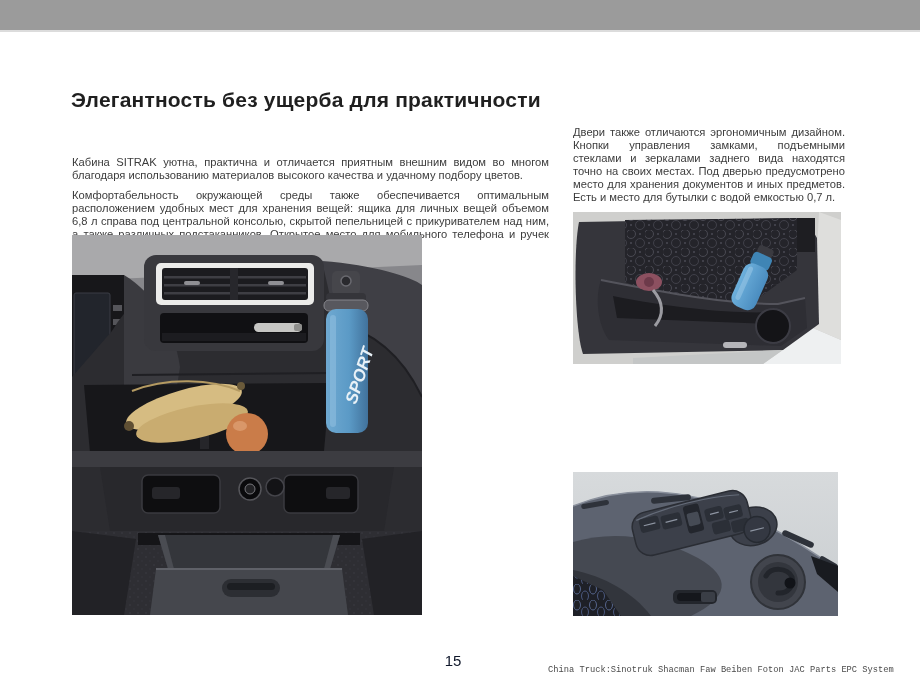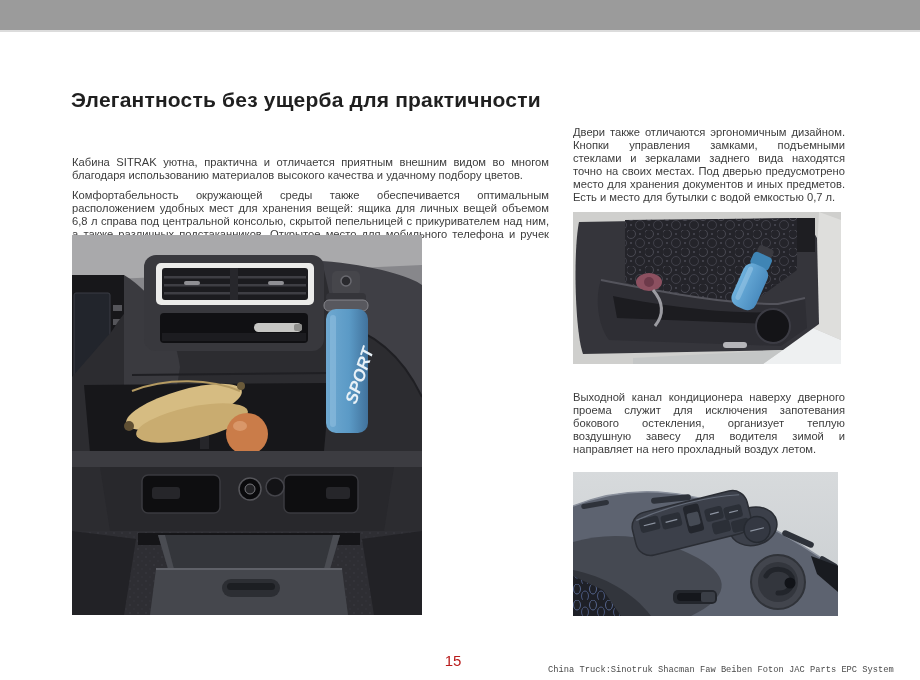--- a/index.html
+++ b/index.html
@@ -31,21 +31,21 @@
   .photo svg { display:block; }
 
   .photo-dashboard { left:72px; top:235px; width:350px; height:380px; }
   .col-right-p1 { position:absolute; left:573px; top:126px; width:272px; }
   .photo-door-storage { left:573px; top:212px; width:268px; height:152px; }
   .col-right-p2 { position:absolute; left:573px; top:391px; width:272px; }
   .photo-door-controls { left:573px; top:472px; width:265px; height:144px; }
 
   .page-number {
     position:absolute; left:428px; top:652px; width:50px; text-align:center;
-    font-size:15px; color:#b91c1c;
+    font-size:15px; color:#0f172a;
   }
   .footer-watermark {
     position:absolute; left:548px; top:665px; width:365px;
     font-family:"Liberation Mono", monospace; font-size:9px; color:#4a4a4a;
     white-space:nowrap; transform:scaleX(0.97); transform-origin:left;
   }
 </style>
 </head>
 <body>
 
@@ -207,23 +207,20 @@
       </g>
 
       <circle cx="200" cy="114" r="17" fill="#141417" stroke="#3c3c44" stroke-width="2"></circle>
 
       <rect x="150" y="130" width="24" height="6" rx="3" fill="#b5b5b9"></rect>
 
       <path d="M60,146 L210,138 L190,152 L60,152 Z" fill="#c4c6c6"></path>
     </svg>
   </div>
 
-  <div class="col-right-text col-right-p2">
-    <p>Выходной канал кондиционера наверху дверного проема служит для исключения запотевания бокового остекления, организует теплую воздушную завесу для водителя зимой и направляет на него прохладный воздух летом.</p>
-  </div>
 
   <div class="photo photo-door-controls">
     <svg width="265" height="144" viewBox="0 0 265 144" xmlns="http://www.w3.org/2000/svg">
       <defs>
         <linearGradient id="glassGrad" x1="0" y1="0" x2="0" y2="1">
           <stop offset="0" stop-color="#d7dadc"></stop>
             <stop offset="1" stop-color="#c9cdd0"></stop>
         </linearGradient>
         <pattern id="fabricB" width="16" height="16" patternUnits="userSpaceOnUse">
           <ellipse cx="4" cy="5" rx="3.5" ry="5" stroke="#5a6b96" stroke-width="1" fill="none"></ellipse>

